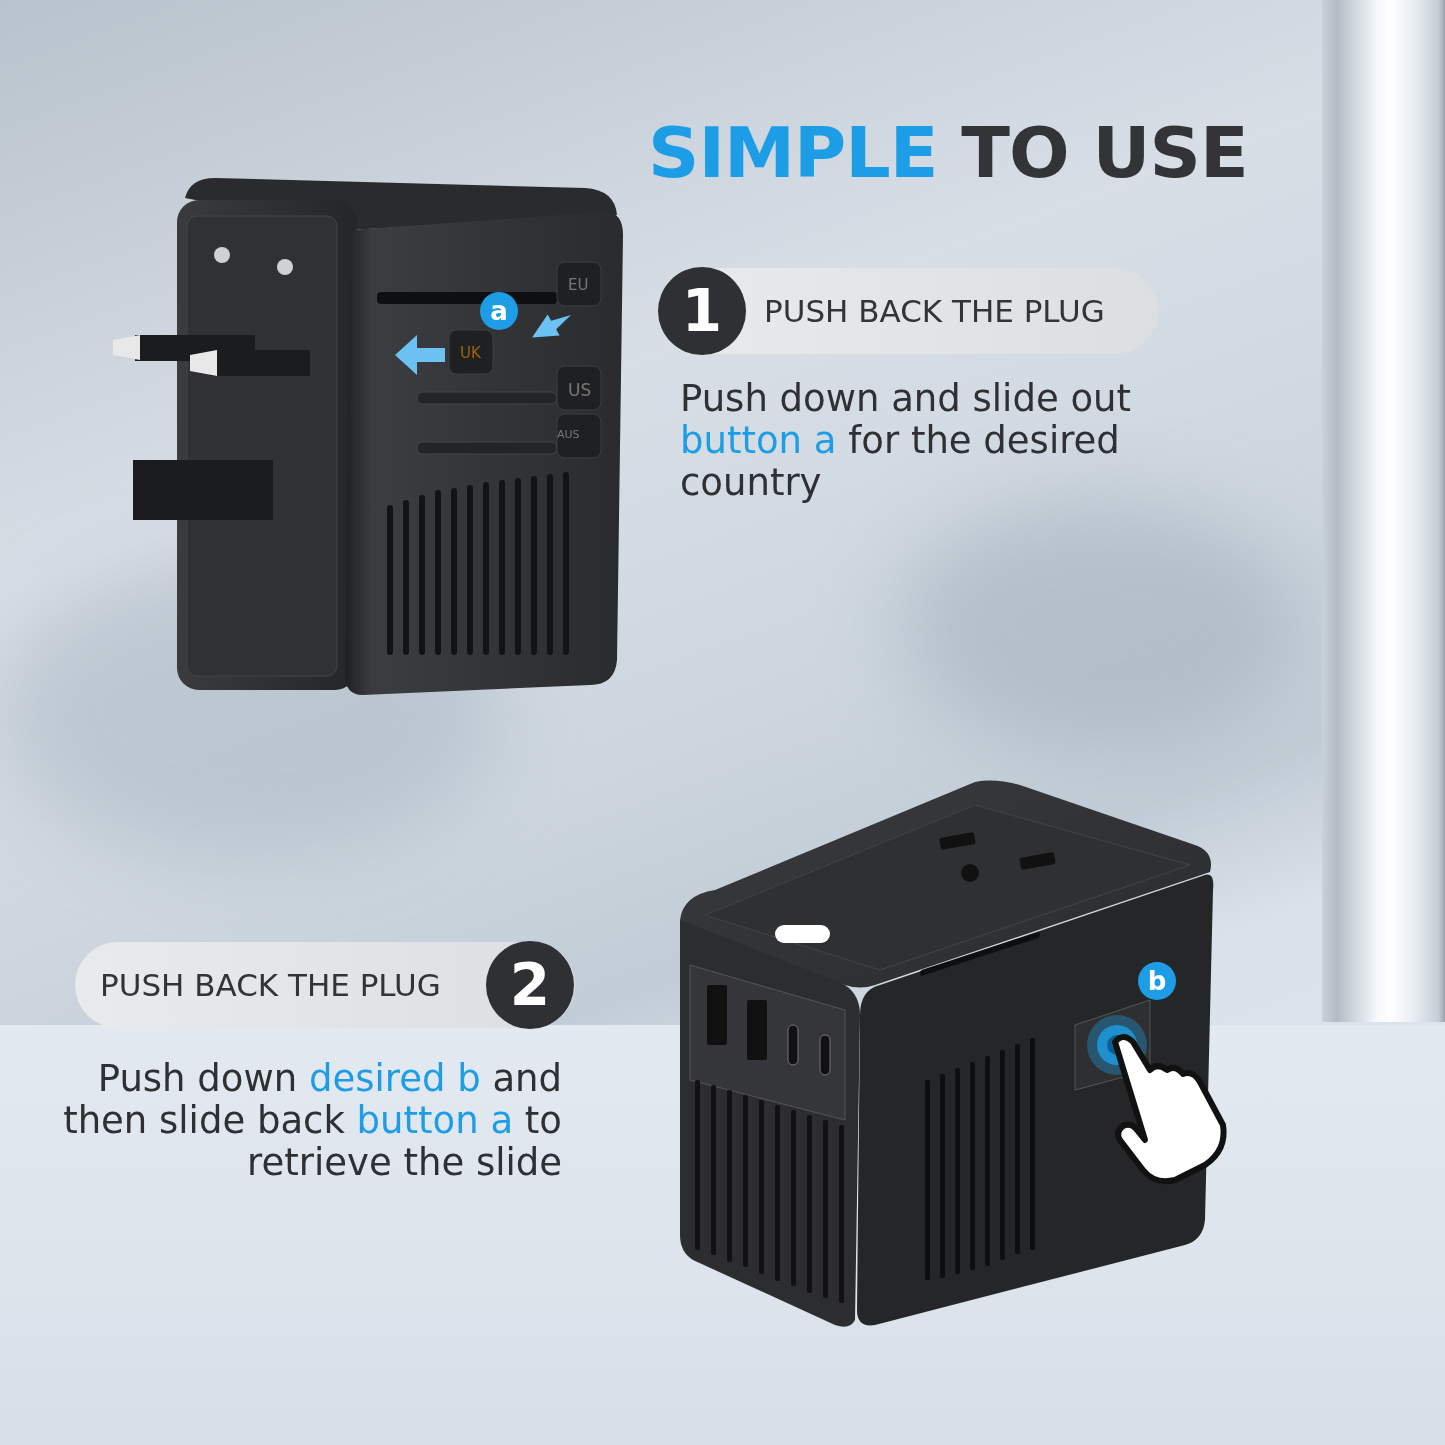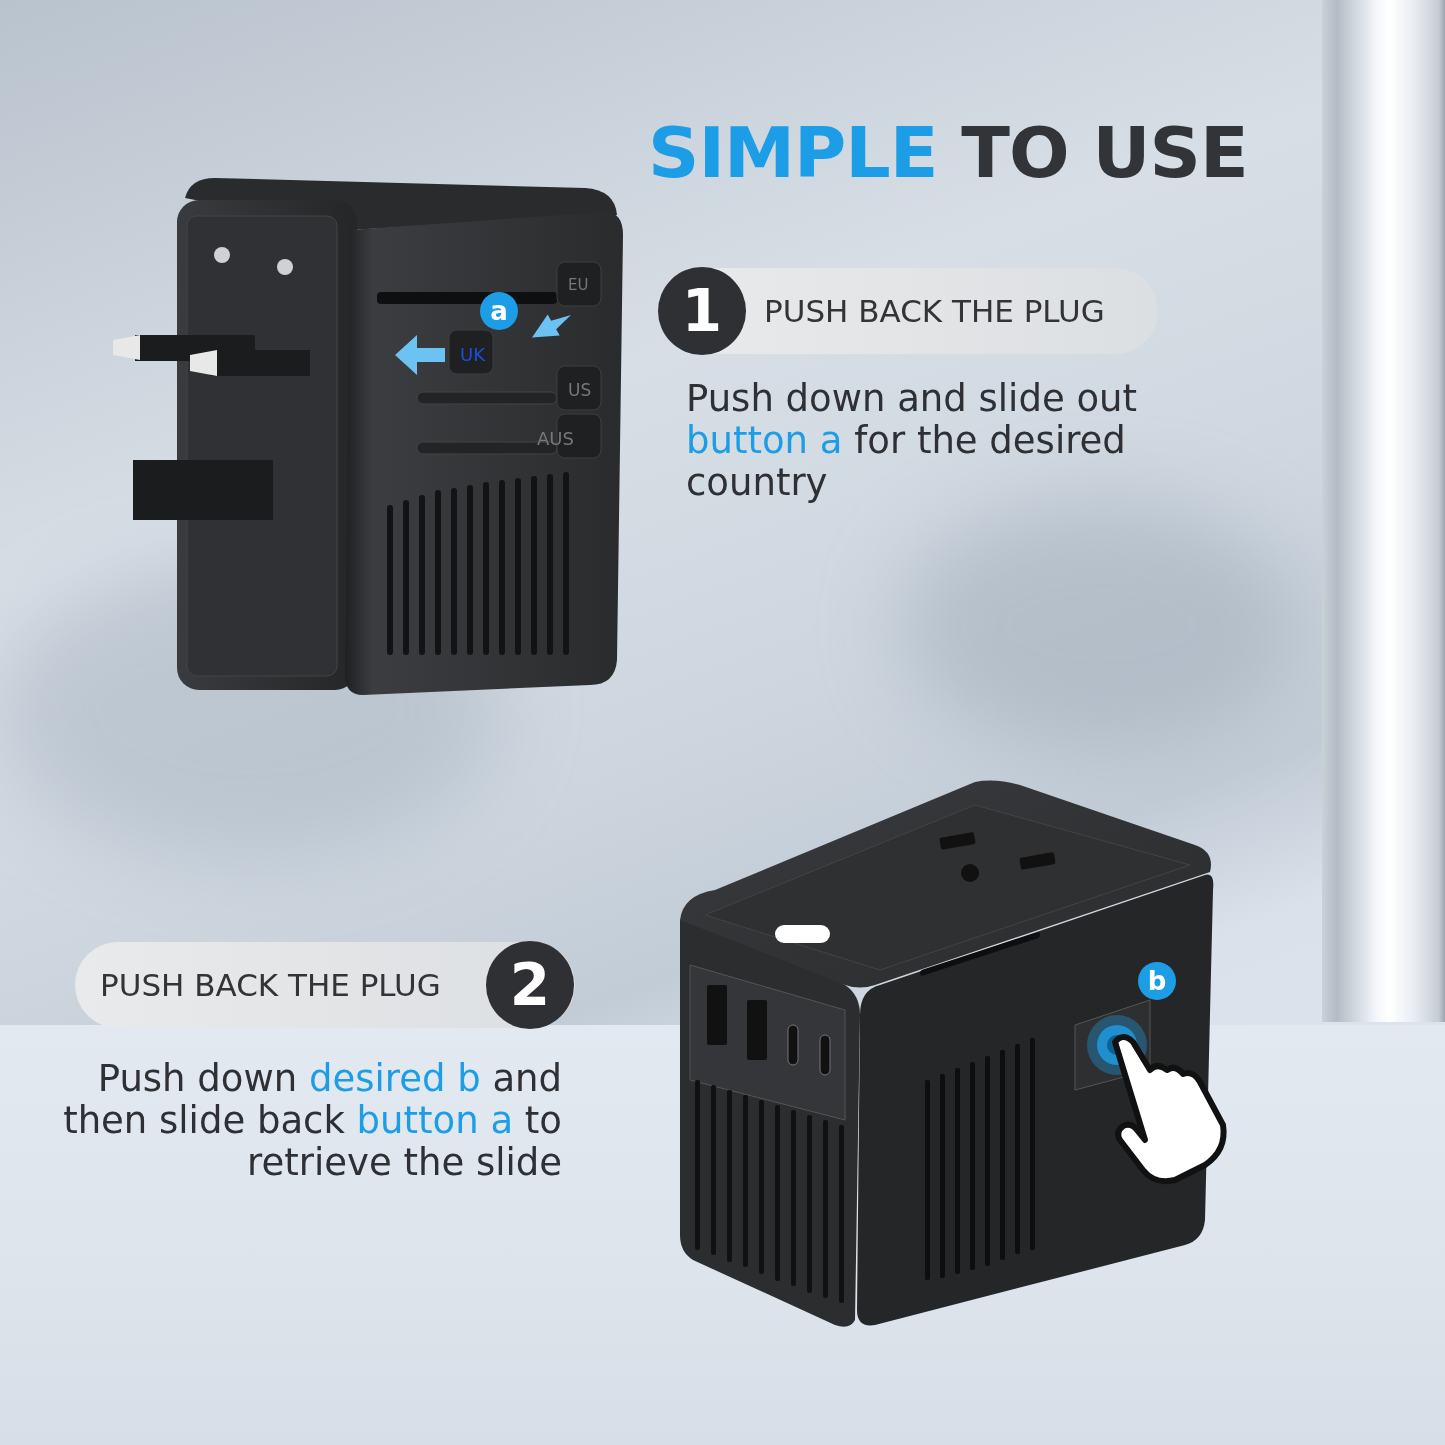--- a/index.html
+++ b/index.html
@@ -21,21 +21,21 @@
     display:flex;align-items:center;justify-content:center;position:absolute;}
   .step1{left:658px;top:268px;}
   .step1 .pill{width:500px;padding-left:106px;box-sizing:border-box;}
   .step1 .num{left:0;top:-1px;}
   .step2{left:75px;top:942px;}
   .step2 .pill{width:500px;padding-left:25px;box-sizing:border-box;}
   .step2 .num{left:411px;top:-1px;}
 
   .desc{position:absolute;font-size:37px;line-height:42px;color:#2f3033;}
   .desc .hl{color:#1d9de6;}
-  .desc1{left:680px;top:378px;width:520px;margin-left:6px;}
+  .desc1{left:680px;top:378px;width:520px;}
   .desc2{left:60px;top:1058px;width:502px;text-align:right;}
 
   
   .dev{position:absolute;}
   .dev1{left:105px;top:170px;width:520px;height:530px;text-align:right;}
   .dev2{left:675px;top:780px;width:560px;height:550px;}
   .badge{position:absolute;width:38px;height:38px;border-radius:50%;background:#1d9de6;color:#fff;font-weight:bold;font-size:26px;
     display:flex;align-items:center;justify-content:center;line-height:1;}
   .badge-a{left:480px;top:292px;}
   .badge-b{left:1138px;top:962px;}
@@ -104,23 +104,23 @@
         <rect x="362" y="315" width="6" height="170" rx="3"></rect>
       <rect x="378" y="312" width="6" height="173" rx="3"></rect>
         <rect x="394" y="310" width="6" height="175" rx="3"></rect>
       <rect x="410" y="308" width="6" height="177" rx="3"></rect>
         <rect x="426" y="306" width="6" height="179" rx="3"></rect>
       <rect x="442" y="304" width="6" height="181" rx="3"></rect>
         <rect x="458" y="302" width="6" height="183" rx="3"></rect>
     </g>
   </svg>
   <span style="position:absolute;left:463px;top:106px;font-size:15px;color:#777;">EU</span>
-  <span style="position:absolute;left:355px;top:174px;font-size:18px;color:#1d4ed8;">UK</span>
+  <span style="position:absolute;left:355px;top:174px;font-size:15px;color:#a16207;">UK</span>
   <span style="position:absolute;left:463px;top:210px;font-size:17px;color:#777;">US</span>
-  <span style="position:absolute;left:432px;top:258px;font-size:18px;color:#777;">AUS</span>
+  <span style="position:absolute;left:452px;top:258px;font-size:11px;color:#777;">AUS</span>
 </div>
 <div class="badge badge-a">a</div>
 
 <div class="dev dev2">
   <svg width="560" height="550" viewBox="0 0 560 550">
     <defs>
       <linearGradient id="gt" x1="0" y1="0" x2="1" y2="1">
         <stop offset="0" stop-color="#3a3b3e"></stop>
           <stop offset="1" stop-color="#2a2b2d"></stop>
       </linearGradient>

